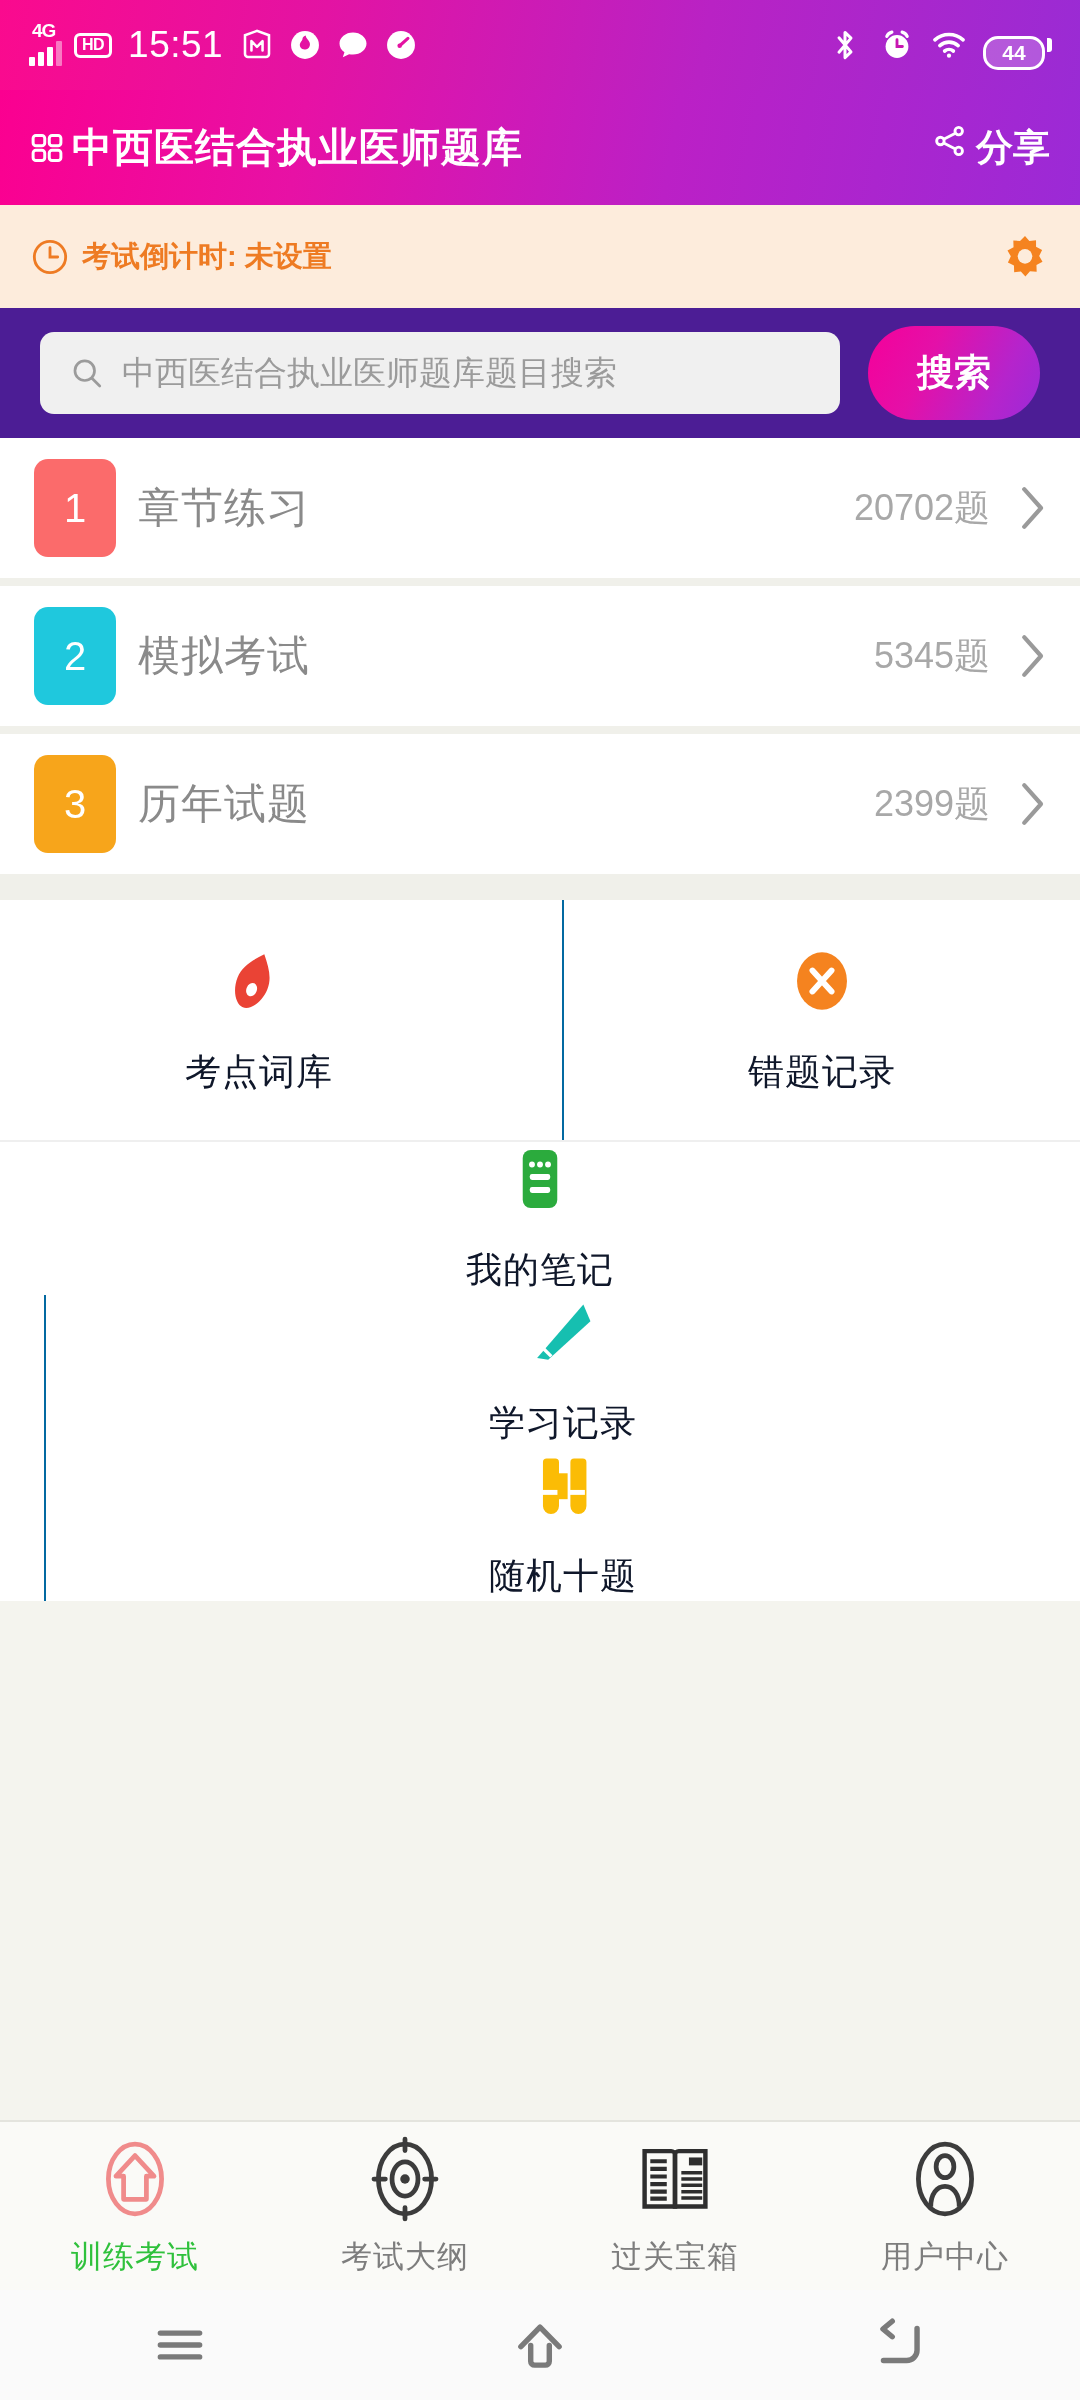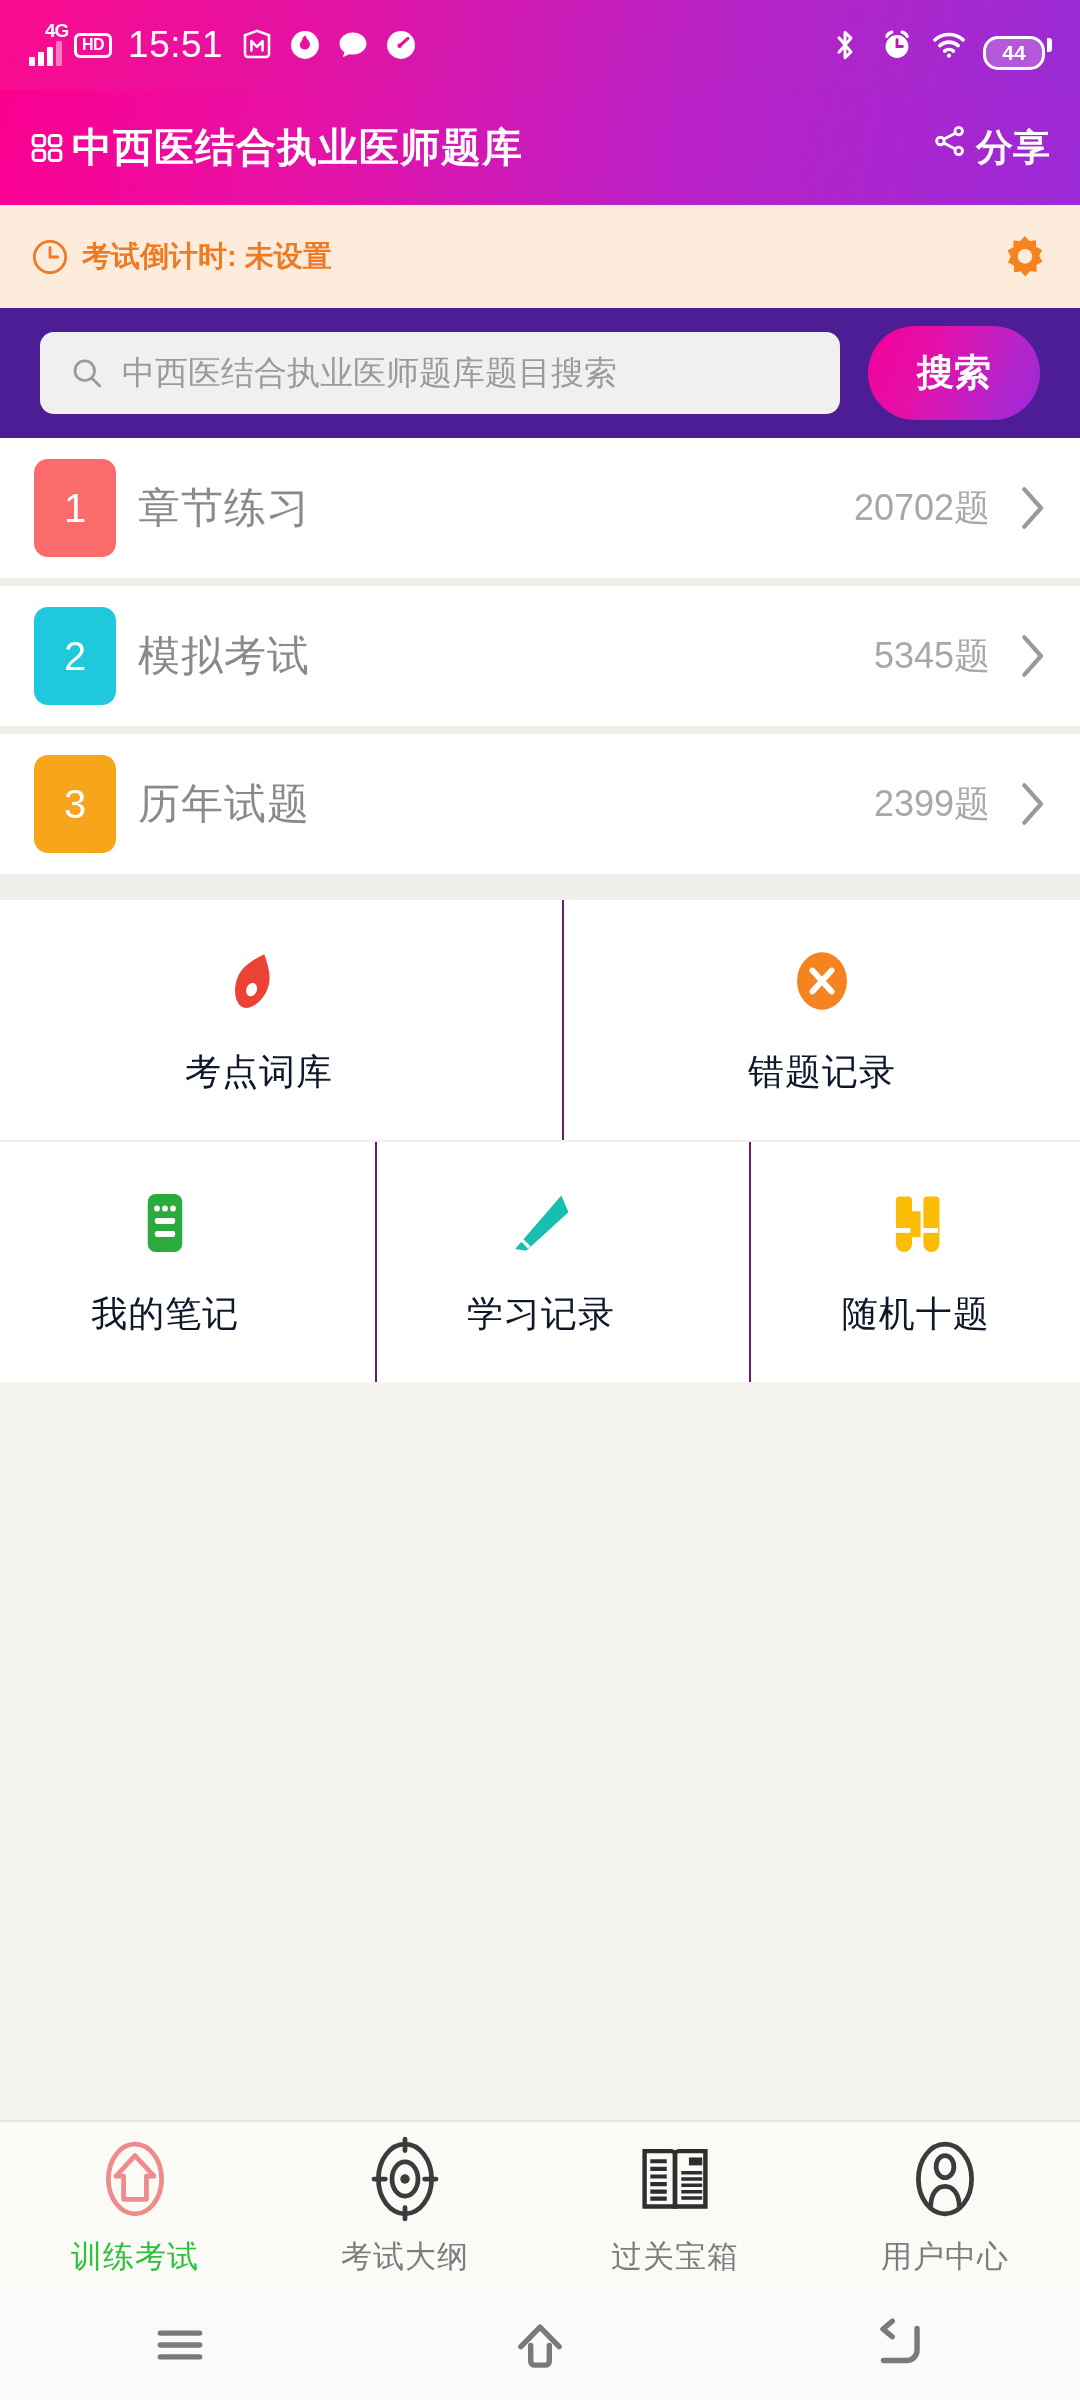--- a/index.html
+++ b/index.html
@@ -13,21 +13,21 @@
   
   .statusbar {
     height:90px; flex:0 0 90px;
     background:linear-gradient(100deg,#fa0a8e 0%,#e313a3 30%,#b922c4 65%,#9a2bd4 100%);
     display:flex; align-items:center; padding:0 28px;
     color:#fff;
   }
   .sb-left { display:flex; align-items:center; gap:12px; }
   .sb-right { display:flex; align-items:center; gap:16px; margin-left:auto; }
   .net-wrap { display:flex; align-items:flex-end; gap:2px; position:relative; padding-top:6px;}
-  .net-label { font-size:19px; font-weight:700; position:absolute; top:-4px; left:17px; letter-spacing:-1px;}
+  .net-label { font-size:19px; font-weight:700; position:absolute; top:-4px; left:4px; letter-spacing:-1px;}
   .bars { display:flex; align-items:flex-end; gap:3px; height:26px; margin-left:1px; margin-top:10px;}
   .bars i { width:6px; background:#fff; border-radius:1px; display:block; }
   .bars i:nth-child(1){height:9px;}
   .bars i:nth-child(2){height:14px;}
   .bars i:nth-child(3){height:19px;}
   .bars i:nth-child(4){height:25px;opacity:.45;}
   .hd-badge {
     border:3px solid #fff; border-radius:6px; font-size:16px; font-weight:700;
     padding:1px 5px 2px; line-height:1; letter-spacing:-.5px;
   }
@@ -96,26 +96,26 @@
     font-size:40px; display:flex; align-items:center; justify-content:center;
     font-weight:400;
   }
   .row-label { font-size:42px; color:#8a8a8a; margin-left:22px; letter-spacing:1px;}
   .row-count { margin-left:auto; font-size:36px; color:#a8a8a8; }
   .chev { margin-left:30px; width:26px; height:44px; display:block; flex:0 0 26px;}
 
   
   .gridwrap { background:#fff; }
   .gridrow { display:flex; }
-  .gridrow + .gridrow { border-top:2px solid #efefef; }
+  .gridrow + .gridrow { border-top:2px solid #efefef;flex-direction:column; }
   .gridcell {
     flex:1 1 33.33%; height:240px; display:flex; flex-direction:column;
     align-items:center; justify-content:center; gap:30px; cursor:pointer;
   }
-  .gridcell + .gridcell { border-left:2px solid #701a75;margin-left:44px; }
+  .gridcell + .gridcell { border-left:2px solid #0369a1;margin-left:44px; }
   .gridcell svg { width:74px; height:74px; display:block; }
   .grid-label { font-size:36px; color:#0f172a; letter-spacing:1px; }
 
   .filler { flex:1 1 auto; background:#f4f4ee; }
 
   
   .tabbar {
     flex:0 0 170px; height:170px; background:#fafaf7;
     border-top:2px solid #e4e4de;
     display:flex; align-items:center;

